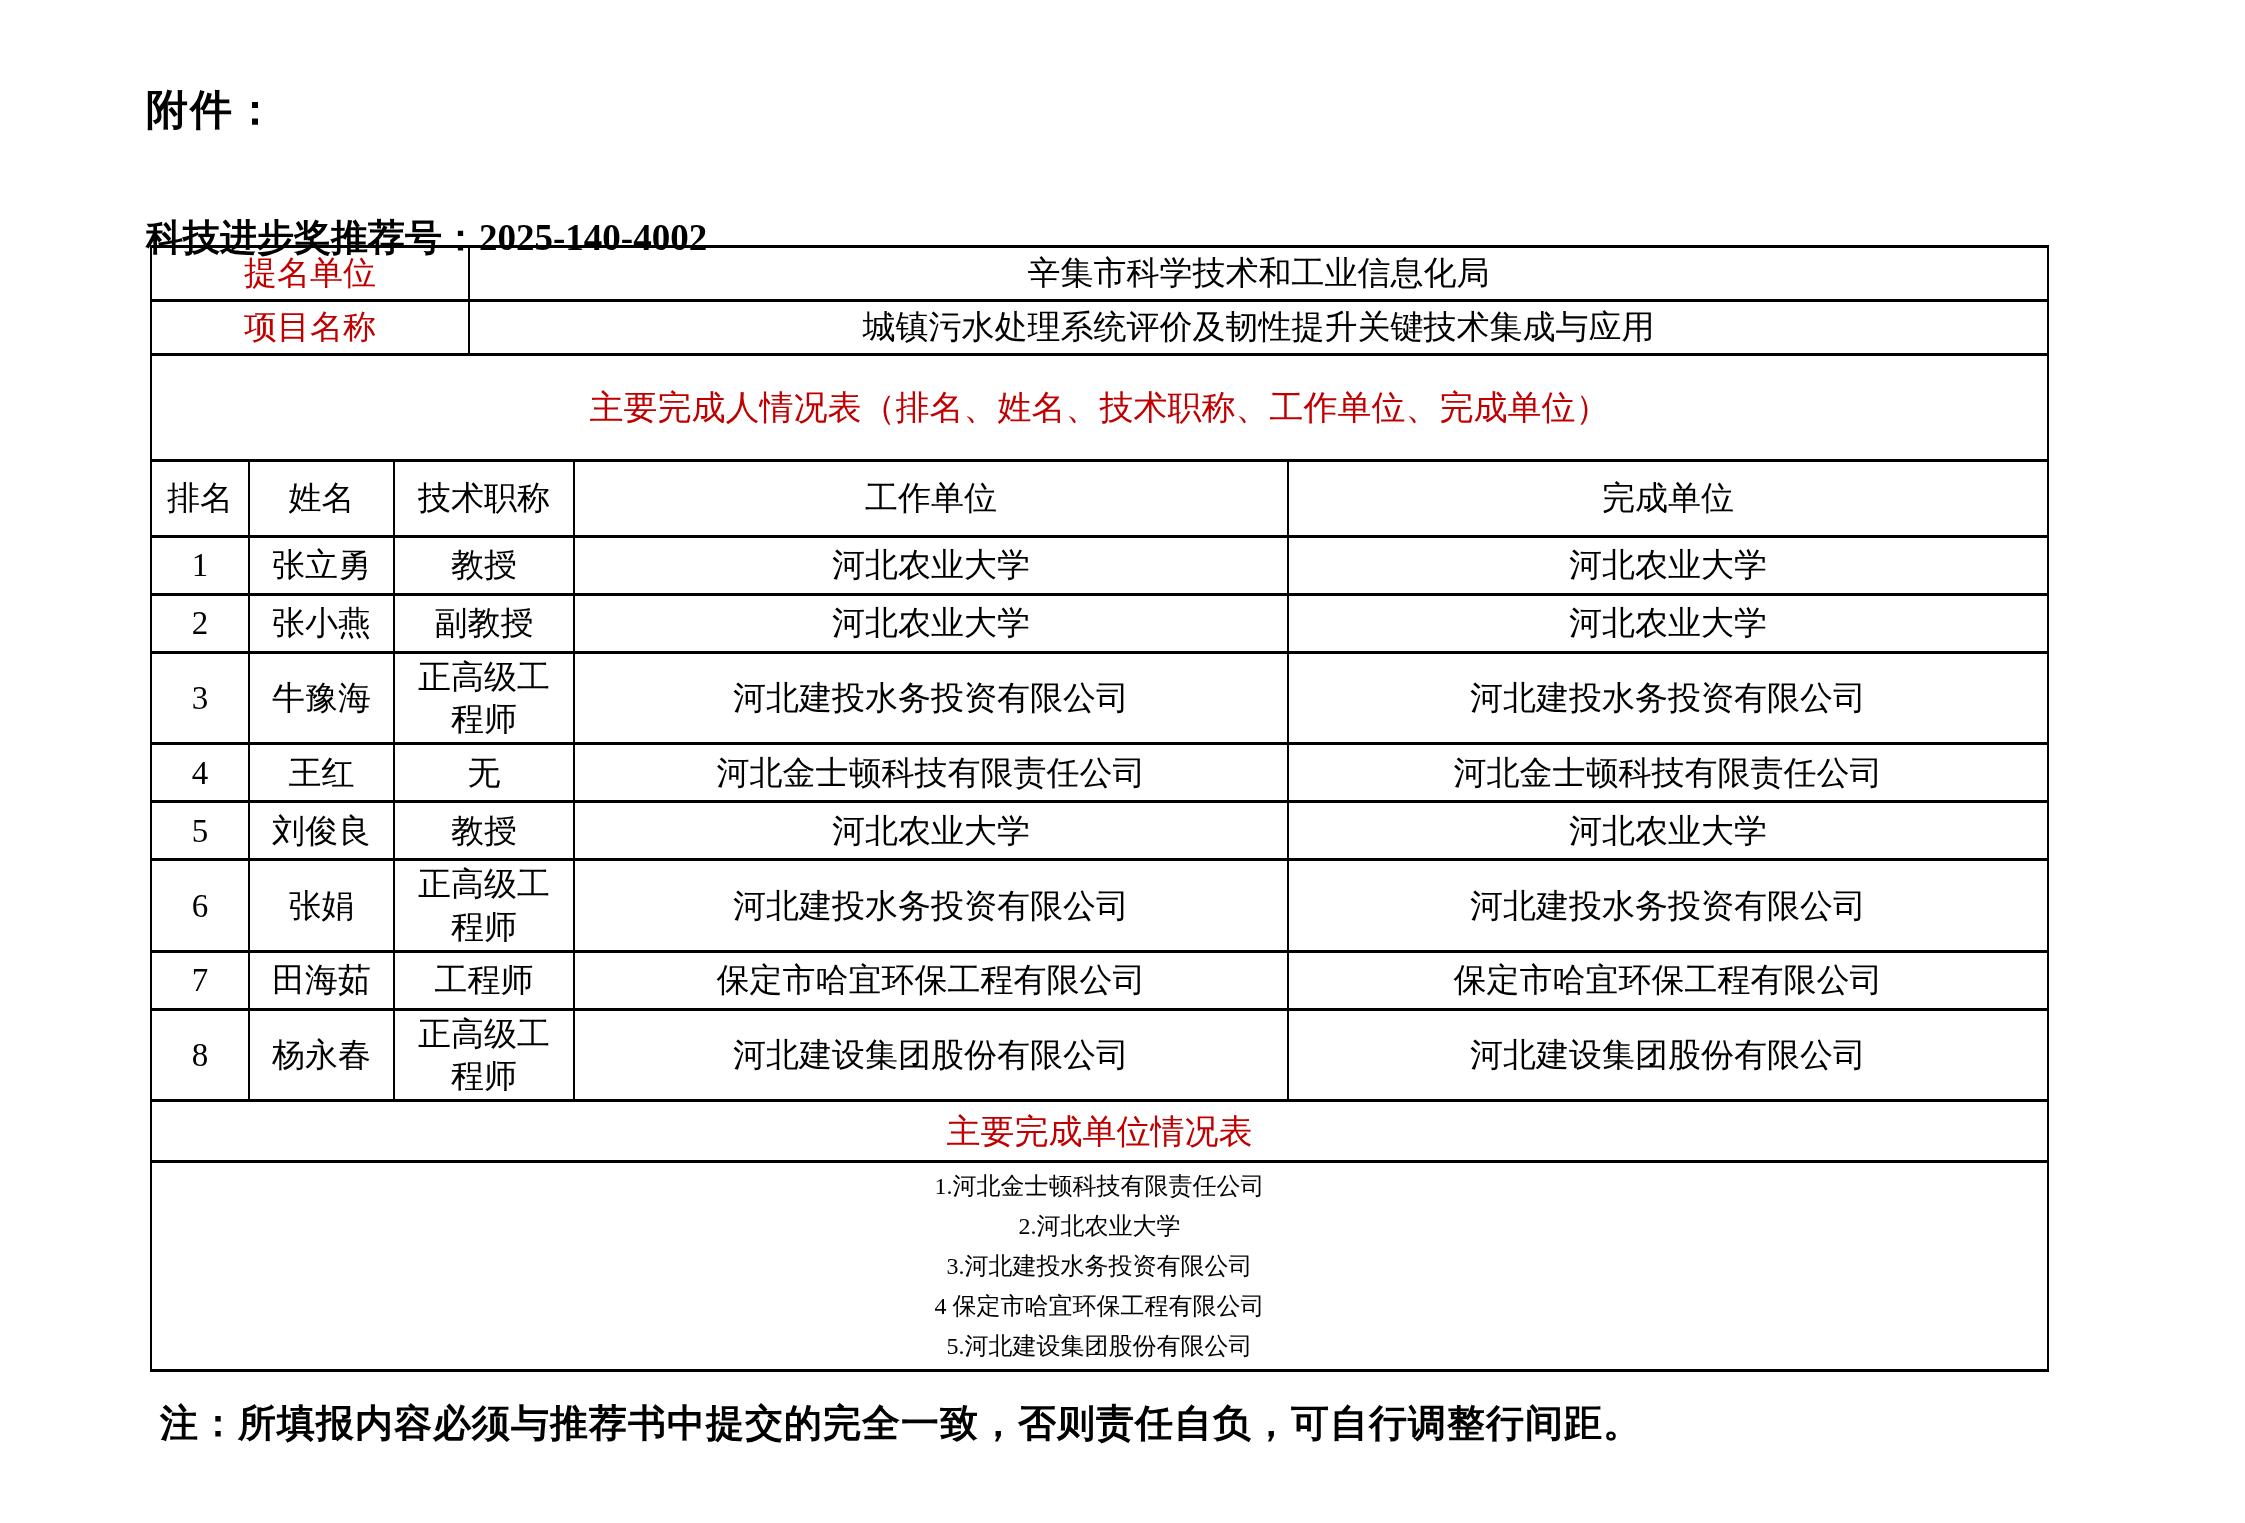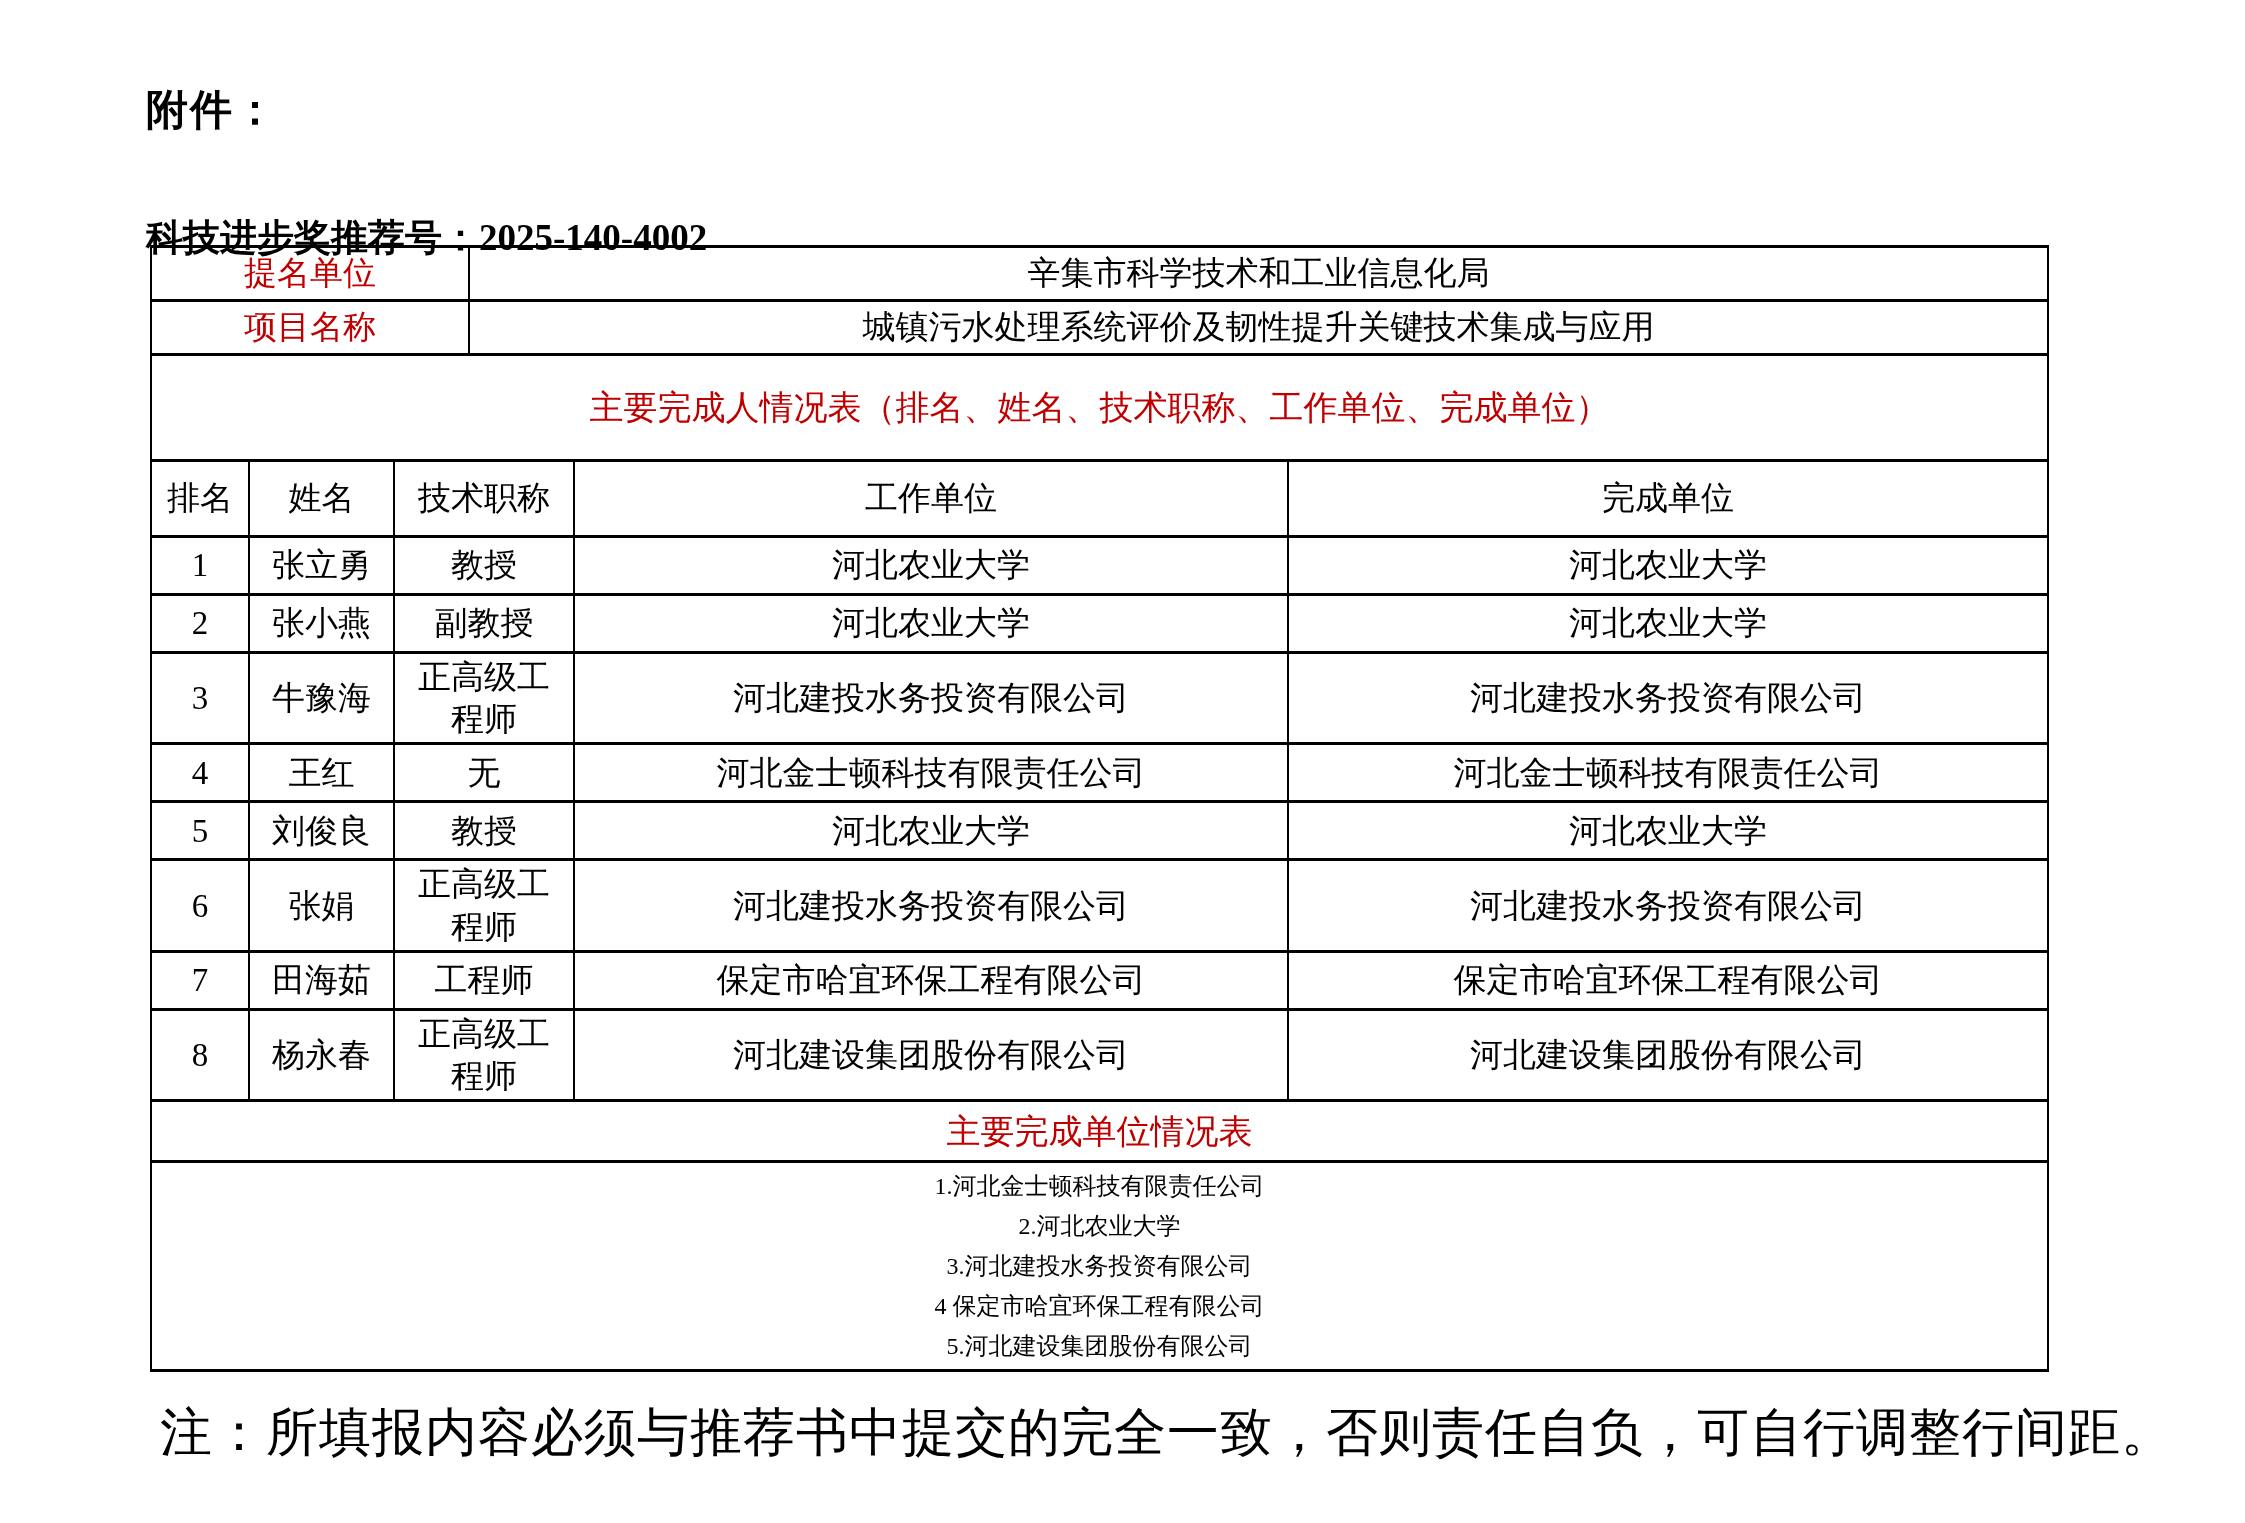--- a/index.html
+++ b/index.html
@@ -73,22 +73,22 @@
     padding: 8px 8px 4px 10px;
     font-size: 24px;
     margin-top: 28px;
   }
   .units-cell .unit-line { line-height: 40px; }
 
   .footer-note {
     position: absolute;
     left: 160px;
     top: 1398px;
-    font-size: 52px;
-    font-weight: normal;
+    font-size: 38px;
+    font-weight: bold;
     letter-spacing: 1px;
   }
 </style>
 </head>
 <body>
 
 <div class="page">
 
   <div class="attachment">附件：</div>
 

